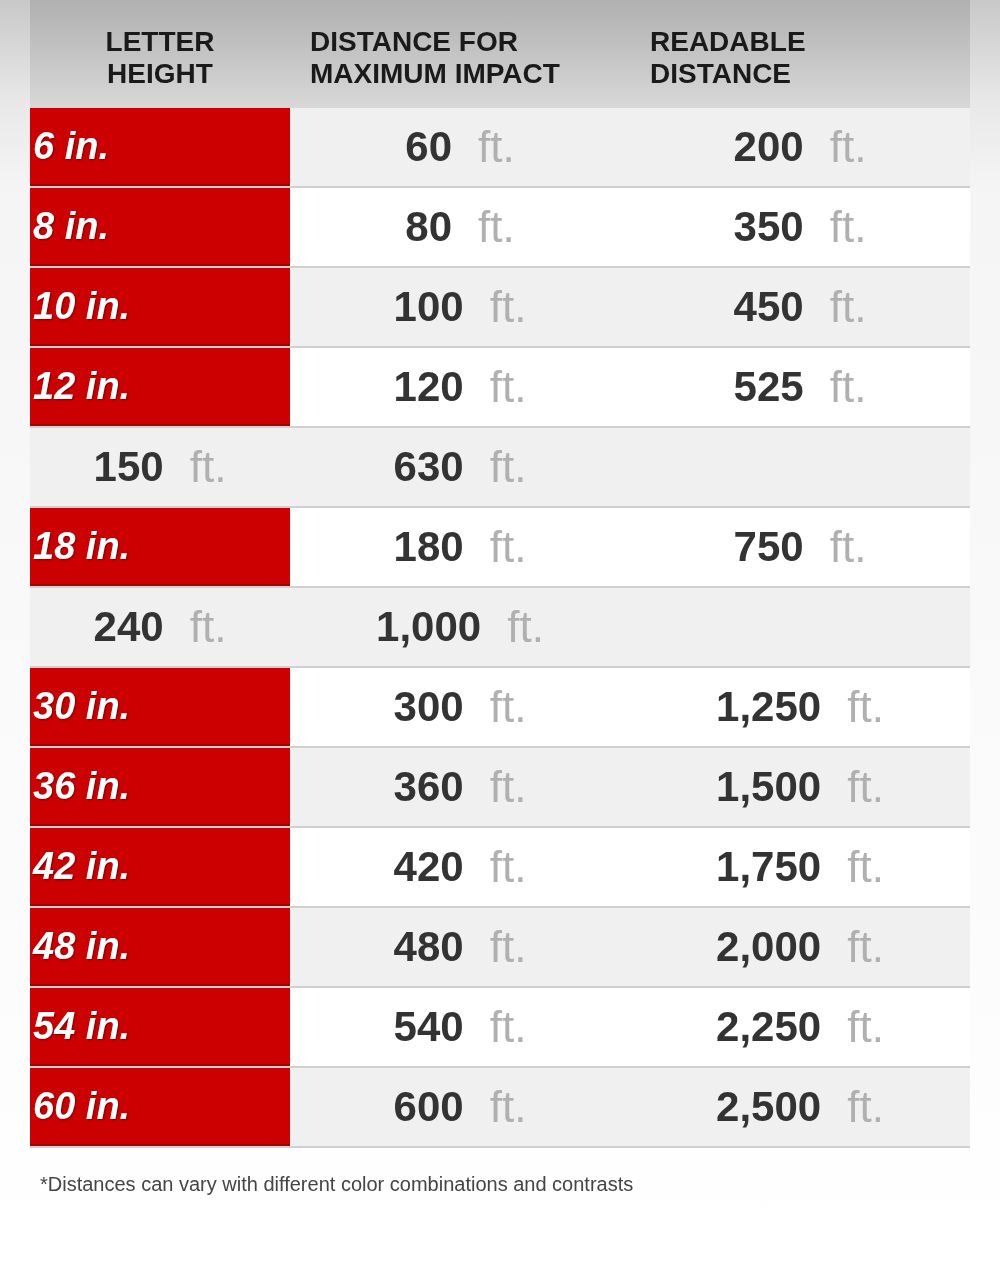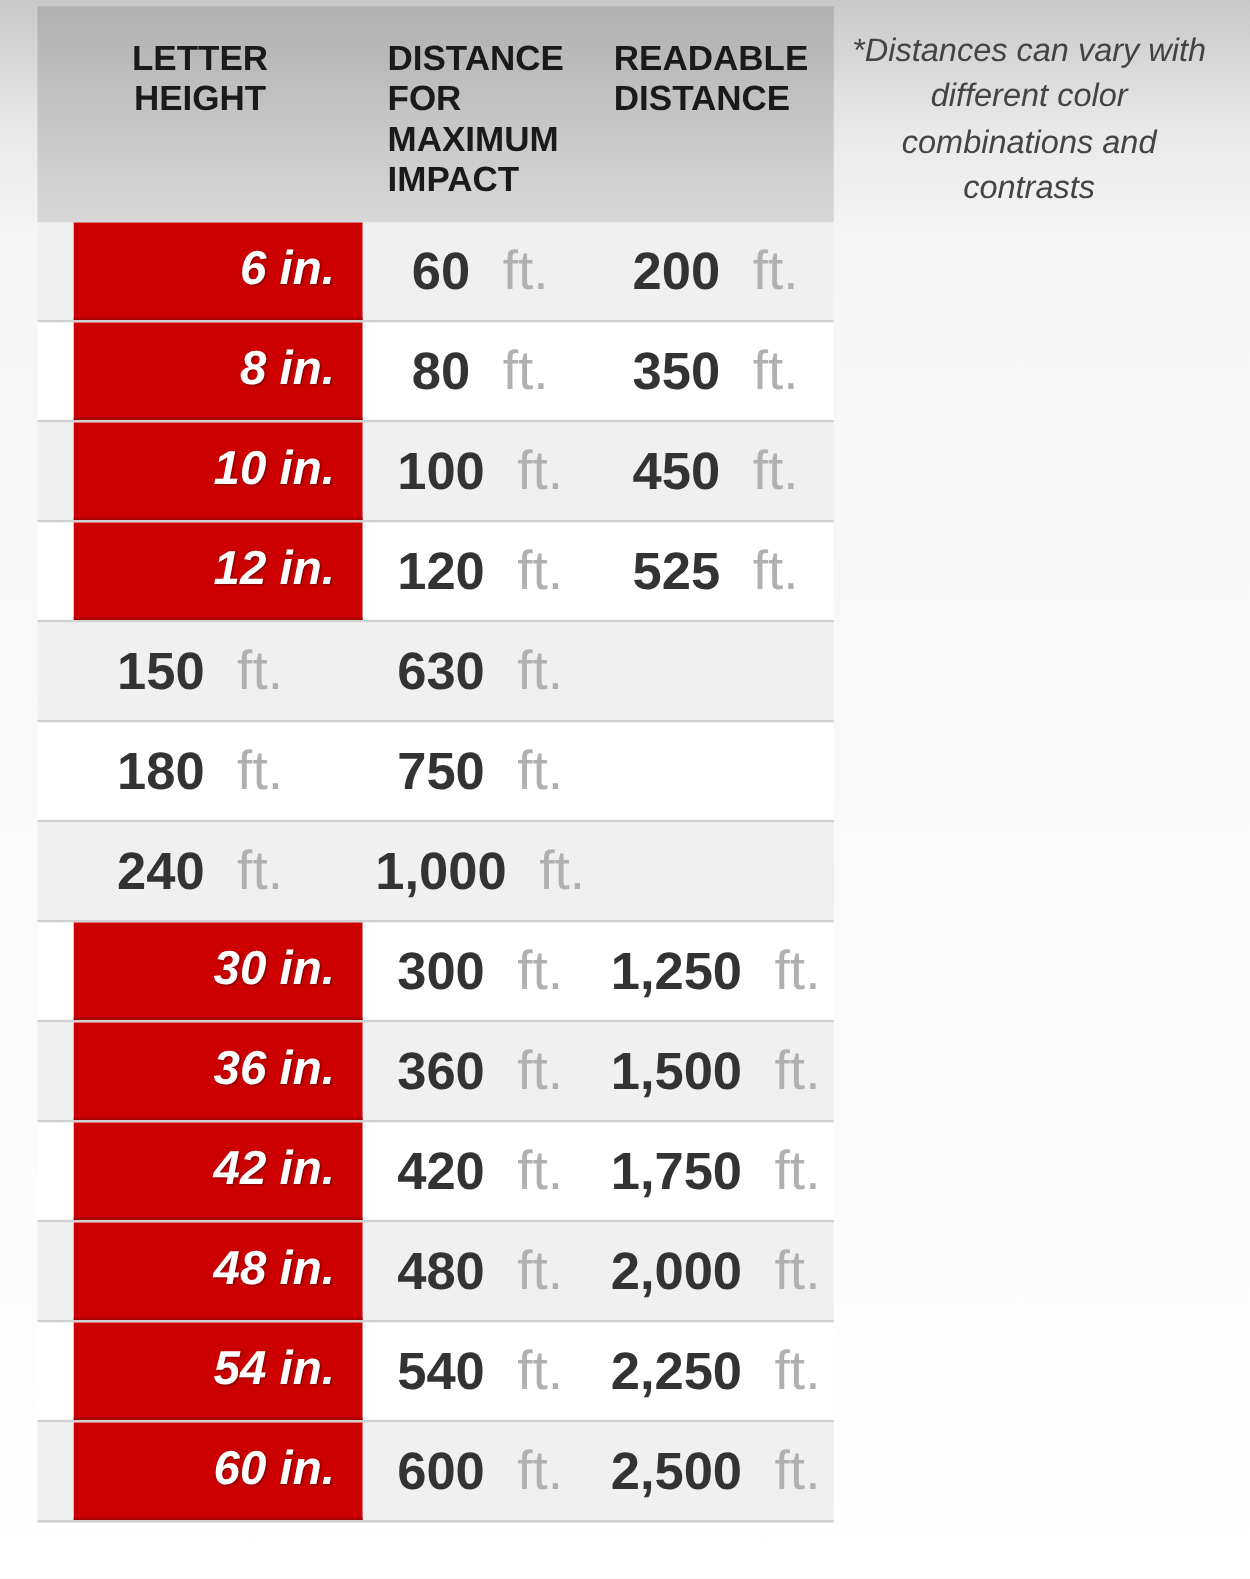--- a/index.html
+++ b/index.html
@@ -14,20 +14,21 @@
       align-items: center;
       justify-content: flex-start;
       padding: 0;
     }
 
     .page-wrapper {
       width: 1000px;
       min-height: 1263px;
       background: linear-gradient(to bottom, #c8c8c8 0%, #e8e8e8 8%, #f5f5f5 15%, #ffffff 100%);
       display: flex;
+      flex-direction: column;
       align-items: center;
       padding: 0 30px 40px 30px;
     }
 
     .table-container {
       width: 940px;
       margin-top: 0;
     }
 
     
@@ -64,24 +65,23 @@
     }
 
     .data-row:nth-child(odd) {
       background-color: #f0f0f0;
     }
 
     .letter-height-cell {
       background-color: #cc0000;
       display: flex;
       align-items: center;
-      justify-content: flex-end;
-      padding: 14px 22px;
+      justify-content: flex-start;
+      padding: 14px 3px;
       border-bottom: 2px solid #a80000;
-      margin-left: 29px;
     }
 
     .letter-height-cell span {
       color: #ffffff;
       font-weight: 900;
       font-size: 38px;
       font-style: italic;
       text-shadow: 1px 1px 2px rgba(0,0,0,0.4);
     }
 
@@ -101,23 +101,22 @@
     }
 
     .distance-cell .unit {
       font-size: 44px;
       font-weight: 400;
       color: #b0b0b0;
     }
 
     .footnote {
       margin-top: 22px;
-      font-size: 26px;
+      font-size: 20px;
       color: #444444;
-      font-style: italic;
       line-height: 1.4;
       align-self: flex-start;
       padding-left: 10px;
       text-align: center;
     }
   </style>
 </head>
 <body>
 
 <div class="page-wrapper">
@@ -189,20 +188,23 @@
       <div class="distance-cell">
         <span class="number">150</span>
         <span class="unit">ft.</span>
       </div>
       <div class="distance-cell">
         <span class="number">630</span>
         <span class="unit">ft.</span>
       </div>
     </div>
         <div class="data-row">
+      <div class="letter-height-cell">
+        <span>18 in.</span>
+      </div>
       <div class="distance-cell">
         <span class="number">180</span>
         <span class="unit">ft.</span>
       </div>
       <div class="distance-cell">
         <span class="number">750</span>
         <span class="unit">ft.</span>
       </div>
     </div>
         <div class="data-row">

